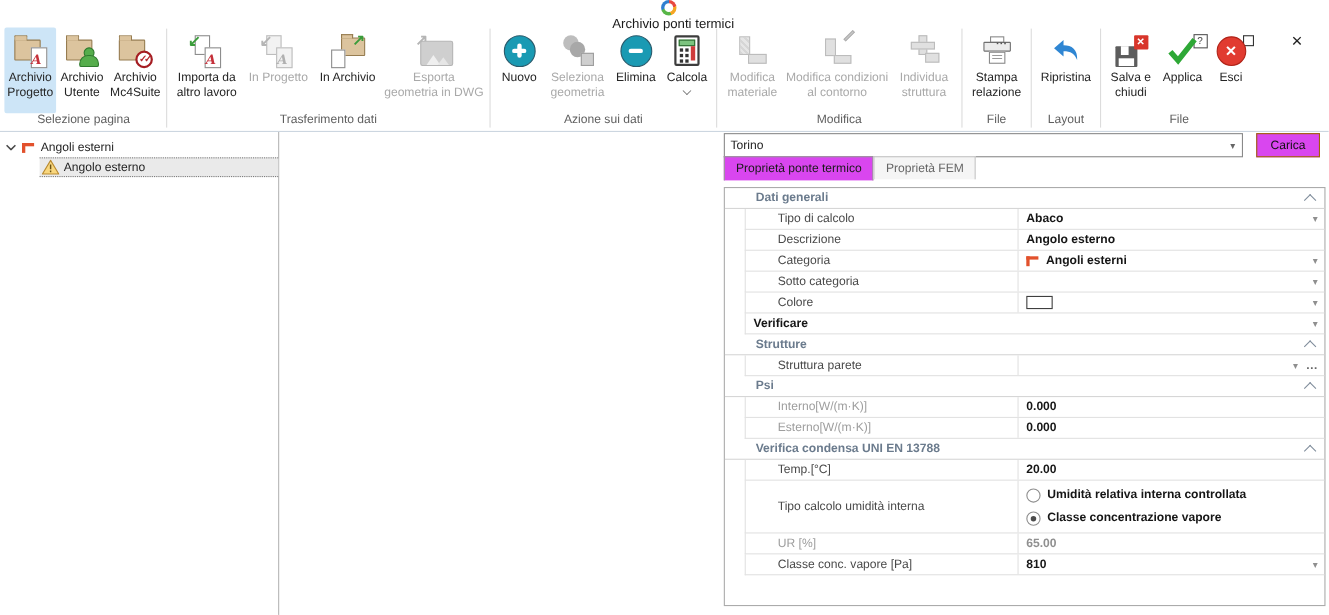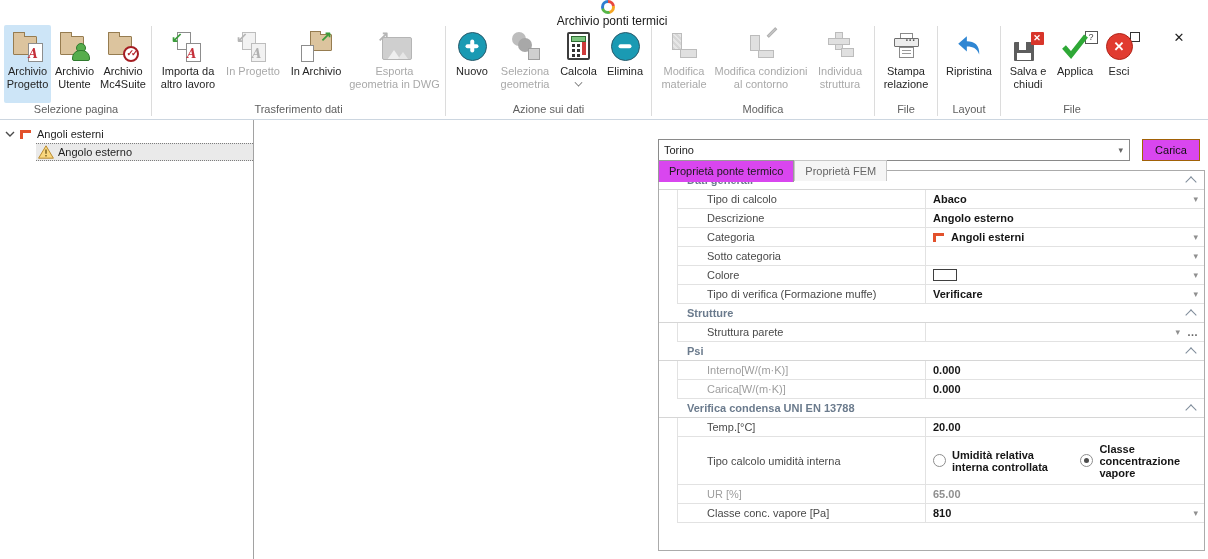--- a/index.html
+++ b/index.html
@@ -110,41 +110,41 @@
   .corner { width:11px; height:9px; border-top:3px solid #e2512c; border-left:3px solid #e2512c; }
   .tree-row .corner { margin-right:6px; }
   .tree-row.child { padding-left:36px; }
   .sel-strip { display:flex; align-items:center; flex:1; height:18px; background:#eaeaea;
     border-top:1px dotted #7d7d7d; border-bottom:1px dotted #7d7d7d; padding-left:2px; }
   .warn { margin-right:4px; }
   .canvas { flex:1; background:#fff; }
 
   
   .props { width:550px; position:relative; }
-  .loc-row { display:flex; align-items:center; margin-top:22px; height:16px; }
+  .loc-row { display:flex; align-items:center; margin-top:4px; height:16px; }
   .combo { width:472px; height:22px; border:1px solid #8a8a8a; background:#fff; display:flex; align-items:center; padding-left:5px; position:relative; }
   .combo .dd { position:absolute; right:6px; color:#666; font-size:9px; }
   .btn-carica { margin-left:12px; width:58px; height:22px; border:1px solid #a16207; background:#d946ef; font-family:inherit; font-size:11px; color:#111; }
   .tabs { display:flex; margin-top:2px; position:relative; z-index:2; }
   .tab { height:21px; line-height:20px; padding:0 10px; border:1px solid #c6c6c6; border-bottom:none; background:#f5f5f5; color:#666; }
   .tab.active { height:22px; line-height:21px; border:1px solid #9a9a9a; border-bottom:none; background:#d946ef; color:#1a1a1a; margin-bottom:-1px; }
   .grid { position:absolute; top:50px; left:0; width:547px; height:381px; border:1px solid #ababab; background:#fff; }
   .shdr { height:19px; display:flex; align-items:center; padding-left:28px; font-weight:bold; color:#6b7b8d; border-bottom:1px solid #d6d6d6; position:relative; }
   .shdr .chev { position:absolute; right:9px; top:7px; width:8px; height:8px; border-left:1.5px solid #7e8b9a; border-top:1.5px solid #7e8b9a; transform:rotate(45deg); }
   .prow { display:flex; align-items:center; height:19px; margin-left:18px; border-left:1px solid #e2e2e2; border-bottom:1px solid #e2e2e2; position:relative; }
   .plabel { width:248px; padding-left:29px; color:#4a4a4a; border-right:1px solid #e2e2e2; height:100%; display:flex; align-items:center; }
   .plabel.dim { color:#9e9e9e; }
   .pvalue { flex:1; padding-left:7px; font-weight:bold; color:#161616; height:100%; display:flex; align-items:center; gap:7px; }
   .pvalue.dim { color:#8f8f8f; }
   .rowdd { position:absolute; right:6px; color:#8f8f8f; font-size:9px; }
   .rowdd.shift { right:24px; }
   .rowell { position:absolute; right:5px; color:#666; font-weight:bold; letter-spacing:1px; }
   .swatch { width:24px; height:12px; background:#fff; border:1.5px solid #3f3f3f; }
   .prow.tall { height:48px; }
-  .radio-col { flex:1; height:100%; display:flex; justify-content:center; gap:8px; padding-left:7px; }
+  .radio-col { flex:1; height:100%; display:flex; flex-direction:column; justify-content:center; gap:8px; padding-left:7px; }
   .radio-line { display:flex; align-items:center; gap:6px; font-weight:bold; color:#161616; }
   .radio { width:13px; height:13px; border:1px solid #8e8e8e; border-radius:50%; background:#fff; position:relative; flex:0 0 auto; }
   .radio.on::after { content:""; position:absolute; inset:3px; background:#4c4c4c; border-radius:50%; }
 </style>
 </head>
 <body>
 
 <div class="window">
 
   <div class="titlebar">
@@ -265,36 +265,36 @@
           <div class="ricon">
               <div class="isel">
                 <div class="c1"></div>
                 <div class="c2"></div>
                 <div class="sq"></div>
               </div>
             </div>
           <div class="rlabel">Seleziona
 geometria</div>
         </div>
+        <div class="rbtn" style="width:46px">
+          <div class="ricon">
+              <div class="iteal"></div>
+            </div>
+          <div class="rlabel">Elimina</div>
+        </div>
         <div class="rbtn" style="width:47px">
           <div class="ricon">
               <div class="icalc">
                 <div class="scr"></div>
                 <div class="keys"></div>
                 <div class="rbar"></div>
               </div>
             </div>
           <div class="rlabel">Calcola</div>
           <div class="dd-under"></div>
-        </div>
-        <div class="rbtn" style="width:46px">
-          <div class="ricon">
-              <div class="iteal"></div>
-            </div>
-          <div class="rlabel">Elimina</div>
         </div>
       </div>
       <div class="rgroup-label">Azione sui dati</div>
     </div>
     <div class="rsep"></div>
 
     <div class="rgroup">
       <div class="rbuttons">
         <div class="rbtn disabled" style="width:58px">
           <div class="ricon">
@@ -470,21 +470,20 @@
           <span class="rowdd">▾</span>
         </div>
         <div class="prow">
           <div class="plabel">Colore</div>
           <div class="pvalue">
               <span class="swatch"></span>
             </div>
           <span class="rowdd">▾</span>
         </div>
         <div class="prow">
-          <div class="plabel">Tipo di verifica (Formazione muffe)</div>
           <div class="pvalue">
               <span>Verificare</span>
             </div>
           <span class="rowdd">▾</span>
         </div>
 
         <div class="shdr">
           <span>Strutture</span>
           <span class="chev"></span>
         </div>
@@ -501,21 +500,21 @@
           <span>Psi</span>
           <span class="chev"></span>
         </div>
         <div class="prow">
           <div class="plabel dim">Interno[W/(m·K)]</div>
           <div class="pvalue">
               <span>0.000</span>
             </div>
         </div>
         <div class="prow">
-          <div class="plabel dim">Carica[W/(m·K)]</div>
+          <div class="plabel dim">Esterno[W/(m·K)]</div>
           <div class="pvalue">
               <span>0.000</span>
             </div>
         </div>
 
         <div class="shdr">
           <span>Verifica condensa  UNI EN 13788</span>
           <span class="chev"></span>
         </div>
         <div class="prow">

